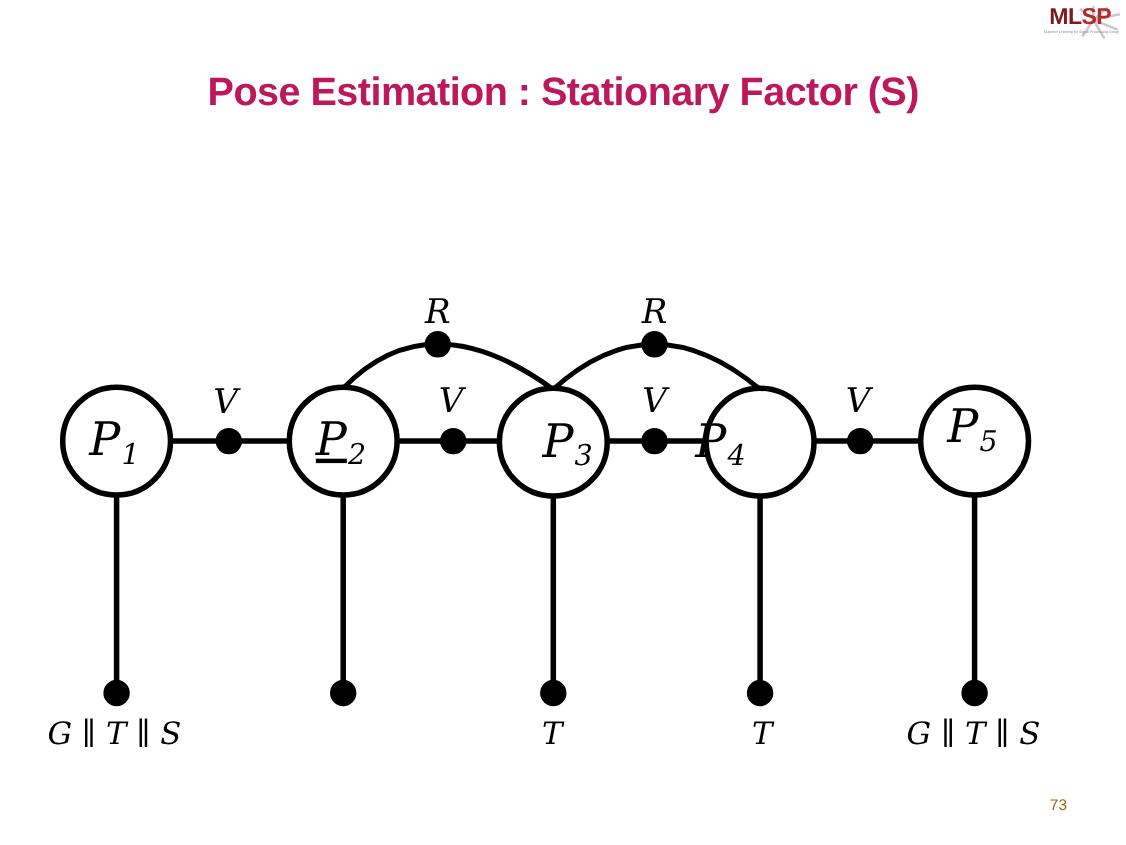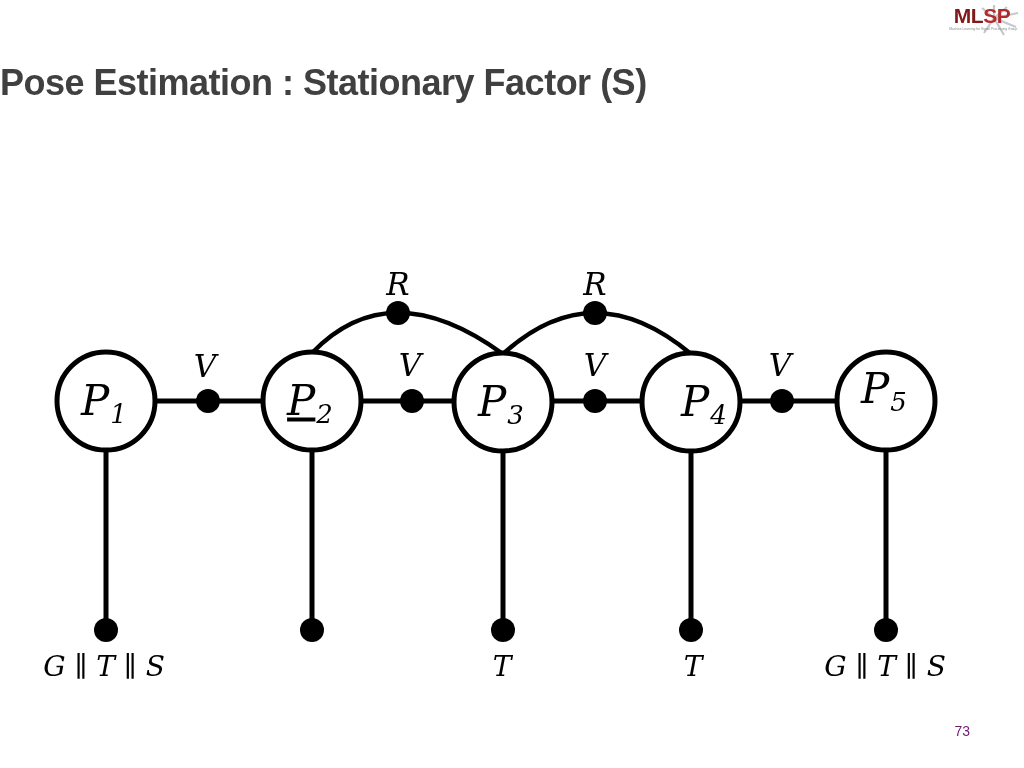--- a/index.html
+++ b/index.html
@@ -1,37 +1,37 @@
 <!DOCTYPE html>
 <html><head>
 <meta charset="utf-8">
 <style>
   html,body{margin:0;padding:0;background:#ffffff;}
   .slide{
     position:relative;width:1024px;height:768px;background:#ffffff;overflow:hidden;
     font-family:"Liberation Sans",sans-serif;
   }
   .title{
-    position:absolute;left:0;top:62px;width:100%;margin:0;
-    font-size:36px;font-weight:bold;letter-spacing:-0.5px;color:#404040;
+    position:absolute;left:0;top:62px;width:100%;margin:0;text-align:center;
+    font-size:36px;font-weight:bold;letter-spacing:-0.5px;color:#be185d;
     font-family:"Liberation Sans",sans-serif;
   }
   .graph-svg{position:absolute;left:0;top:0;width:1024px;height:768px;}
   .mlabel{
     position:absolute;transform:translate(-50%,-50%);
     font-family:"DejaVu Serif","DejaVu Sans","Liberation Serif",serif;
     font-style:italic;color:#000;white-space:nowrap;line-height:1;
   }
   .node-label{font-size:42px;text-align:center;}
   .msub{font-size:26px;vertical-align:-8px;margin-left:1px;}
   .v-label{font-size:31px;}
   .r-label{font-size:31px;}
   .unary-label{font-size:28px;}
   .page-number{
-    position:absolute;right:54px;top:723px;font-size:14px;color:#701a75;
+    position:absolute;right:54px;top:723px;font-size:14px;color:#a16207;
     font-family:"Liberation Sans",sans-serif;
   }
   .logo{position:absolute;top:5px;right:2px;width:80px;height:42px;text-align:center;}
   .logo-burst{position:absolute;left:0;top:0;}
   .logo-text{position:relative;font-weight:bold;font-size:21px;line-height:22px;letter-spacing:-0.5px;}
   .logo-ml{color:#7E1A1A;}
   .logo-sp{color:#B22A2A;}
   .logo-tagline{
     position:relative;font-size:4px;color:#8a8a8a;white-space:nowrap;
     transform:scale(0.82);transform-origin:center top;
@@ -95,22 +95,22 @@
       <circle cx="106" cy="630" r="12"></circle>
       <circle cx="312" cy="630" r="12"></circle>
       <circle cx="503" cy="630" r="12"></circle>
       <circle cx="691" cy="630" r="12"></circle>
       <circle cx="886" cy="630" r="12"></circle>
     </g>
   </svg>
 
   <div class="mlabel node-label" style="left:104px;top:403px;"><span>P</span><span class="msub">1</span></div>
   <div class="mlabel node-label" style="left:310px;top:403px;text-decoration:underline;"><span>P</span><span class="msub">2</span></div>
-  <div class="mlabel node-label" style="left:501px;top:404px;"><span>P</span><span class="msub">3</span></div>
-  <div class="mlabel node-label" style="left:704px;top:404px;"><span>P</span><span class="msub">4</span></div>
+  <div class="mlabel node-label" style="left:516px;top:404px;"><span>P</span><span class="msub">3</span></div>
+  <div class="mlabel node-label" style="left:655px;top:404px;"><span>P</span><span class="msub">4</span></div>
   <div class="mlabel node-label" style="left:884px;top:391px;"><span>P</span><span class="msub">5</span></div>
 
   <div class="mlabel v-label" style="left:205px;top:366px;">V</div>
   <div class="mlabel v-label" style="left:410px;top:365px;">V</div>
   <div class="mlabel v-label" style="left:595px;top:365px;">V</div>
   <div class="mlabel v-label" style="left:780px;top:365px;">V</div>
 
   <div class="mlabel r-label" style="left:398px;top:284px;">R</div>
   <div class="mlabel r-label" style="left:595px;top:284px;">R</div>
 

